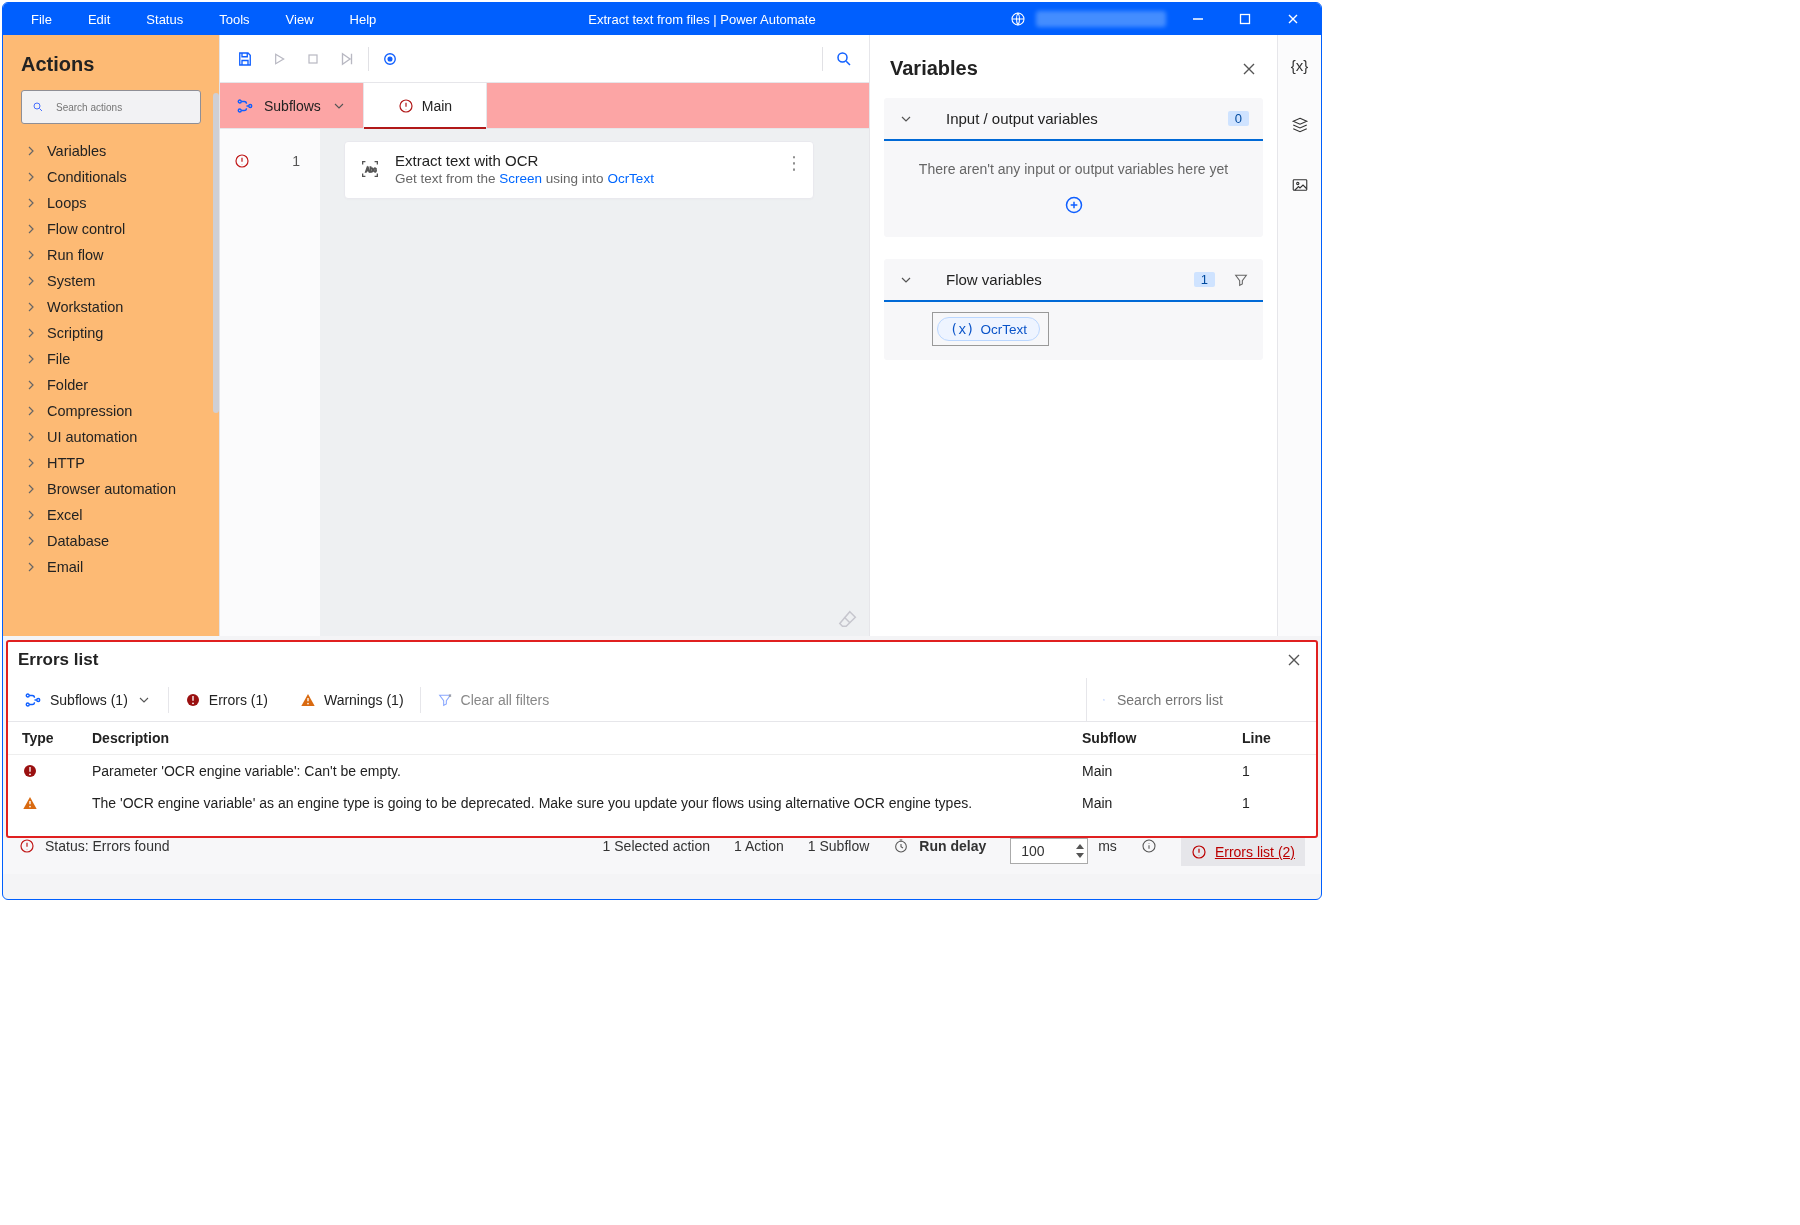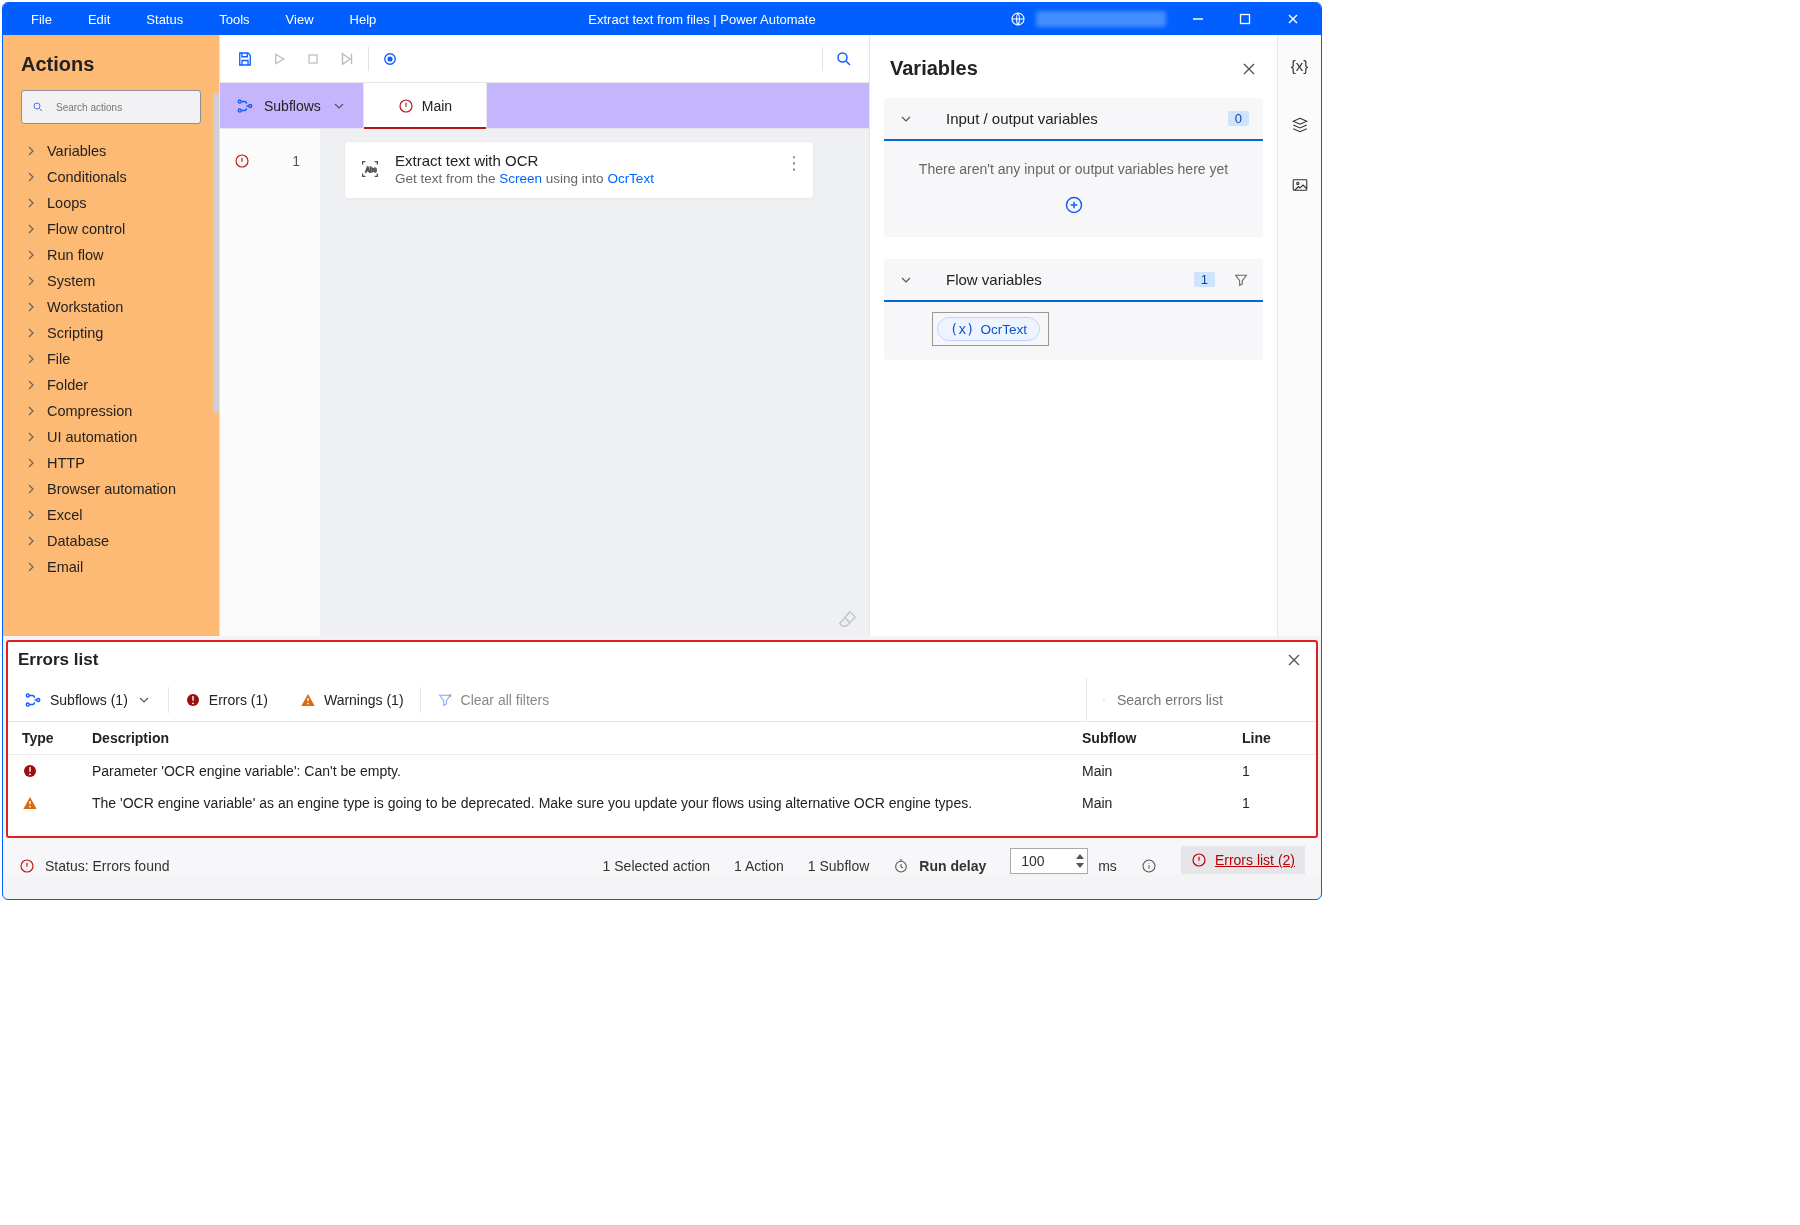--- a/index.html
+++ b/index.html
@@ -30,21 +30,21 @@
   .action-item { display:flex; align-items:center; padding:5px 20px; gap:8px; cursor:pointer; font-size:14.5px; color:#232323; }
   .action-item svg { flex-shrink:0; }
   .scrollthumb { position:absolute; right:0; top:58px; width:6px; height:320px; background:#cfcfd5; border-radius:3px; }
 
   
   .center { flex:1; background:#eef0f2; display:flex; flex-direction:column; min-width:0; }
   .toolbar { height:48px; background:#fff; display:flex; align-items:center; padding:0 8px; border-bottom:1px solid #e6e6ea; }
   .toolbar .btn { width:34px; height:36px; display:flex; justify-content:center; align-items:center; cursor:pointer; }
   .toolbar .sep { width:1px; height:24px; background:#e1e1e5; margin:0 4px; }
   .toolbar .push { flex:1; }
-  .tabs { height:46px; background:#c4b5fd; display:flex; align-items:stretch; border-bottom:1px solid #e6e6ea; }
+  .tabs { height:46px; background:#fca5a5; display:flex; align-items:stretch; border-bottom:1px solid #e6e6ea; }
   .subflows-btn { display:flex; align-items:center; gap:10px; padding:0 16px; color:#222; cursor:pointer; border-right:1px solid #e6e6ea; }
   .tab { display:flex; align-items:center; gap:8px; padding:0 34px; border-right:1px solid #e6e6ea; position:relative; cursor:pointer; }
   .tab.active { background:#fff; }
   .tab.active::after { content:""; position:absolute; left:0; right:0; bottom:-1px; height:2px; background:#b11818; }
 
   .canvas { flex:1; display:flex; overflow:hidden; position:relative; }
   .linecol { width:100px; background:#fbfbfc; text-align:right; padding:24px 20px 0 0; color:#555; position:relative; }
   .linecol .errmark { position:absolute; left:14px; top:24px; }
   .designer { flex:1; padding:12px 20px 0 24px; position:relative; }
   .step { background:#fff; border:1px solid #e9e9ee; border-radius:4px; padding:10px 44px 12px 14px; display:flex; gap:14px; align-items:flex-start; position:relative; box-shadow:0 1px 2px rgba(0,0,0,.02); max-width:470px; }
@@ -86,21 +86,21 @@
 
   .etable { flex:1; overflow:auto; }
   .etr { display:flex; padding:8px 14px; align-items:center; }
   .etr.hdr { font-weight:600; border-bottom:1px solid #eee; }
   .ec-type { width:70px; }
   .ec-desc { flex:1; }
   .ec-sub  { width:160px; }
   .ec-line { width:60px; }
 
   
-  .status { height:36px; background:#f7f7f9; display:flex; align-items:flex-end; padding:0 16px; gap:24px; font-size:14px; color:#333; }
+  .status { height:36px; background:#f7f7f9; display:flex; align-items:flex-start; padding:0 16px; gap:24px; font-size:14px; color:#333; }
   .status .push { flex:1; }
   .status .err-link { margin-left:auto; background:#e6e6ea; padding:6px 10px; display:flex; align-items:center; gap:8px; color:#b00; text-decoration:underline; cursor:pointer; }
   .rdspin { border:1px solid #aaa; height:26px; width:78px; display:flex; align-items:center; padding:0 4px 0 10px; position:relative; background:#fff; }
   .rdspin .arrows { position:absolute; right:2px; top:0; bottom:0; display:flex; flex-direction:column; justify-content:center; gap:0; }
 
   svg { display:block; }
   .icon16 { width:16px; height:16px; }
   .icon18 { width:18px; height:18px; }
 </style>
 </head>

